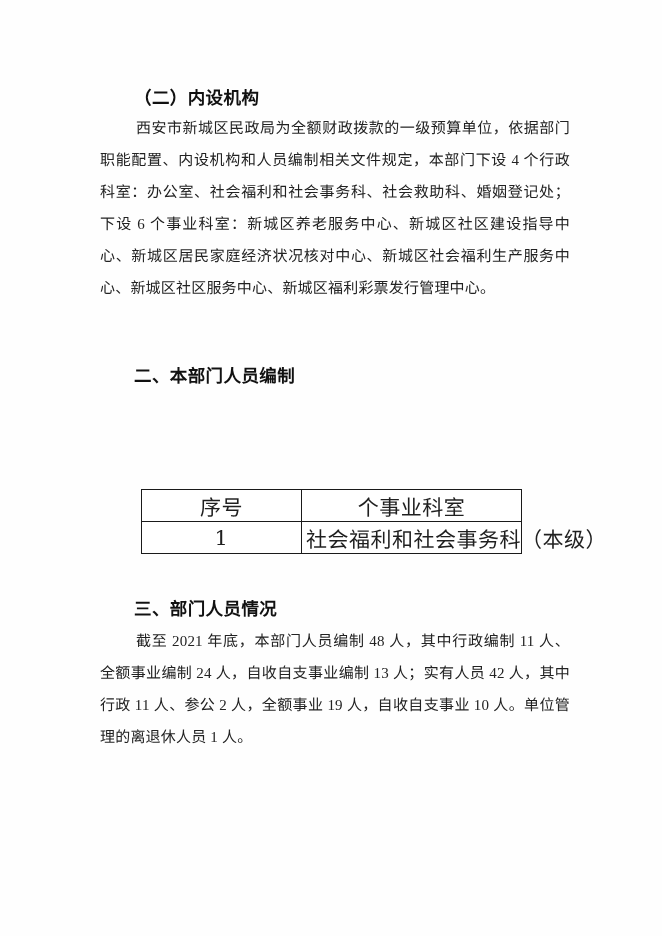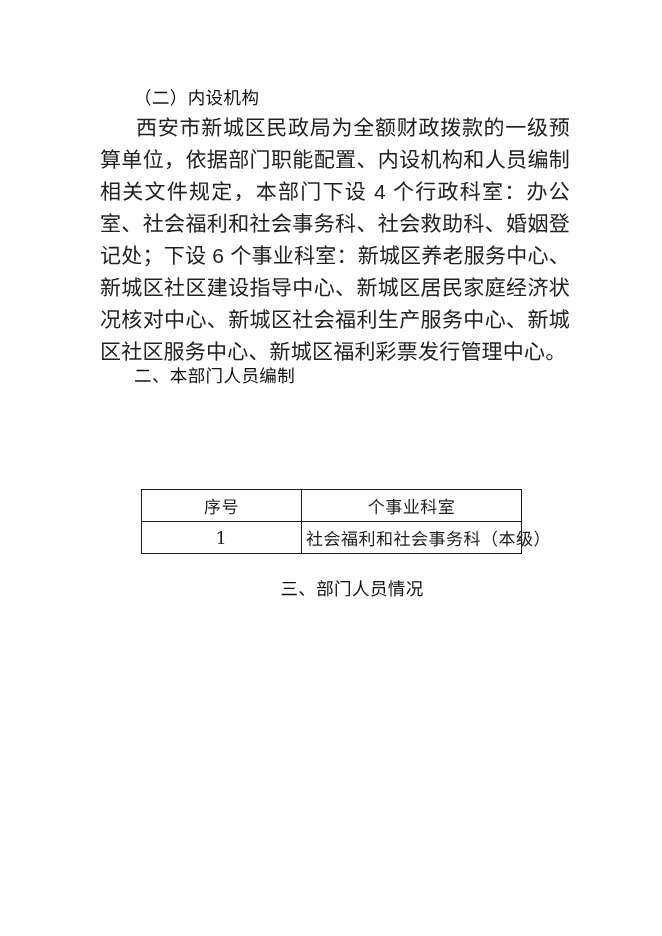--- a/index.html
+++ b/index.html
@@ -32,72 +32,72 @@
     position: absolute;
     left: 100px;
     top: 0;
     width: 470px;   
     height: 936px;
   }
 
   
   .heading {
     font-family: "DejaVu Sans", "Liberation Sans", sans-serif;
-    font-weight: normal;
+    font-weight: bold;
     font-size: 17.5px;
     line-height: 32px;
     letter-spacing: 0.4px;
     color: #111111;
     text-indent: 34px;
     margin: 0;
     white-space: nowrap;
   }
 
   
   .para {
-    font-family: Liberation Sans, sans-serif;
-    font-size: 21px;
+    font-family: Liberation Serif, serif;
+    font-size: 15px;
     line-height: 32px;
     letter-spacing: 0.2px;
     color: #222222;
     margin: 0;
     text-indent: 36px;
     text-align: justify;
     text-justify: inter-character;
     text-align-last: left;
     word-break: break-all;
   }
 
   
   .blk { position: absolute; left: 0; width: 470px; }
 
   #blk-h1      { top: 82px; }
   #blk-p1      { top: 112px; }
   #blk-h2      { top: 360px; }
   #blk-p2      { top: 392px; }
   #blk-table   { top: 489px; left: 41px; width: 380px; }
-  #blk-h3      { top: 573px; text-align: center; }
+  #blk-h3      { top: 593px; }
   #blk-p3      { top: 625px; }
 
   
   table.unit-table {
     border-collapse: collapse;
     width: 380px;
     table-layout: fixed;
     background: #ffffff;
   }
   table.unit-table td,
   table.unit-table th {
     border: 1.4px solid #1a1a1a;
     height: 31px;
     padding: 0 4px;
     text-align: center;
     vertical-align: middle;
     font-family: "DejaVu Serif", "Liberation Serif", serif;
-    font-size: 17px;
+    font-size: 21px;
     font-weight: normal;
     letter-spacing: 0.5px;
     color: #1f1f1f;
     white-space: nowrap;
   }
   table.unit-table col.c-no   { width: 160px; }
   table.unit-table col.c-name { width: 220px; }
 
   .num-cell {
     font-family: "DejaVu Serif", "Liberation Serif", serif;
@@ -138,15 +138,18 @@
             <td class="num-cell">1</td>
             <td>社会福利和社会事务科（本级）</td>
           </tr>
         </tbody>
       </table>
     </div>
 
     <div class="blk" id="blk-h3">
       <h2 class="heading">三、部门人员情况</h2>
     </div>
+    <div class="blk" id="blk-p3">
+      <p class="para">截至 2021 年底，本部门人员编制 48 人，其中行政编制 11 人、全额事业编制 24 人，自收自支事业编制 13 人；实有人员 42 人，其中行政 11 人、参公 2 人，全额事业 19 人，自收自支事业 10 人。单位管理的离退休人员 1 人。</p>
+    </div>
 
   </div>
 </div>
 
 </body></html>

